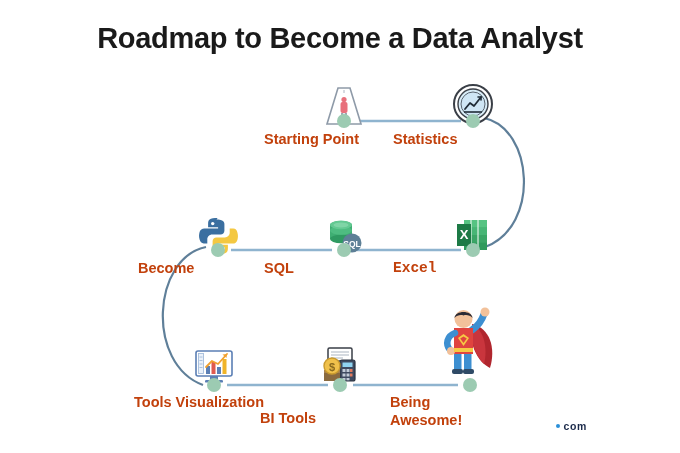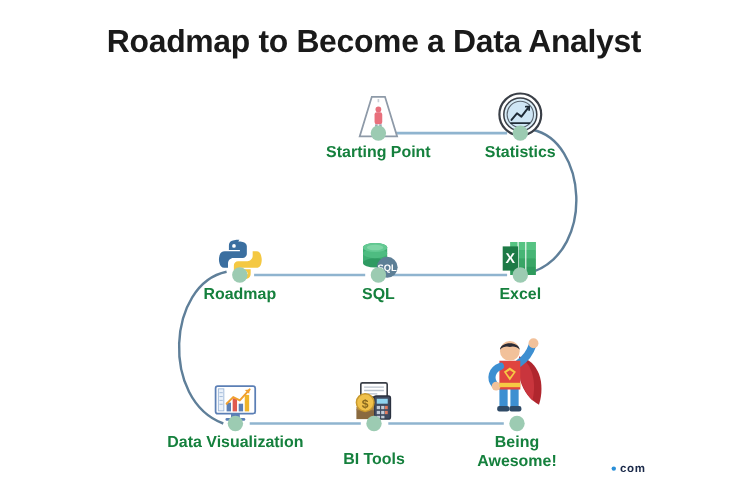--- a/index.html
+++ b/index.html
@@ -69,24 +69,24 @@
     width: 14px;
     height: 14px;
     border-radius: 50%;
     background: #9ccbb2;
   }
   .node-label {
     position: absolute;
     left: 50%;
     transform: translateX(-50%);
     width: 160px;
-    text-align: center;
+    text-align: left;
     font-size: 14.5px;
     font-weight: bold;
-    color: #15803d;
+    color: #c2410c;
     line-height: 1.22;
     white-space: pre-line;
     font-family: "Liberation Sans", sans-serif;
   }
 
   
   .logo {
     position: absolute;
     right: 22px;
     bottom: 22px;
@@ -176,21 +176,21 @@
   <div class="node" style="left:218px; top:203px;">
     <div class="node-icon" style="top:0;">
       <svg width="42" height="42" viewBox="0 0 42 42">
         <path d="M20.6 3c-3.6 0-6.6.4-8 1.6-1.2 1-1.5 2.3-1.5 4.2v3.4h10v1.3H7.3c-2.2 0-4.1 1.2-4.7 3.6-.7 2.8-.8 4.6 0 7.5.6 2.3 1.9 3.9 4.1 3.9h3.6v-4.3c0-2.5 2.2-4.7 4.8-4.7h8.5c2.1 0 3.8-1.7 3.8-3.8V8.8c0-2-1.7-3.5-3.8-3.9-1.3-.2-2.7-.3-4-.3z" fill="#3b6fa0"></path>
         <circle cx="15.7" cy="8.6" r="1.7" fill="#ffffff"></circle>
         <path d="M21.4 39c3.6 0 6.6-.4 8-1.6 1.2-1 1.5-2.3 1.5-4.2v-3.4h-10v-1.3h14.8c2.2 0 4.1-1.2 4.7-3.6.7-2.8.8-4.6 0-7.5-.6-2.3-1.9-3.9-4.1-3.9h-3.6v4.3c0 2.5-2.2 4.7-4.8 4.7h-8.5c-2.1 0-3.8 1.7-3.8 3.8v7.9c0 2 1.7 3.5 3.8 3.9 1.3.2 2.7.3 4 .3z" fill="#f4c842"></path>
         <circle cx="26.3" cy="33.4" r="1.7" fill="#ffffff"></circle>
       </svg>
     </div>
     <div class="node-dot" style="top:40px;"></div>
-    <div class="node-label" style="top:57px;">Roadmap</div>
+    <div class="node-label" style="top:57px;">Become</div>
   </div>
 
   <div class="node" style="left:344px; top:203px;">
     <div class="node-icon" style="top:0;">
       <svg width="42" height="42" viewBox="0 0 42 42">
         <g>
           <ellipse cx="18" cy="10" rx="11" ry="4.2" fill="#3fae73"></ellipse>
           <rect x="7" y="10" width="22" height="14" fill="#3fae73"></rect>
           <ellipse cx="18" cy="24" rx="11" ry="4.2" fill="#2f9a62"></ellipse>
           <ellipse cx="18" cy="15.5" rx="11" ry="4.2" fill="#4fbd82" opacity="0.95"></ellipse>
@@ -213,21 +213,21 @@
         <rect x="12" y="12.5" width="23" height="7.5" fill="#47b575"></rect>
         <rect x="12" y="20" width="23" height="7.5" fill="#3aa566"></rect>
         <rect x="12" y="27.5" width="23" height="7.5" fill="#2f9a5c"></rect>
         <line x1="19" y1="5" x2="19" y2="35" stroke="#ffffff" stroke-width="1"></line>
         <line x1="26" y1="5" x2="26" y2="35" stroke="#ffffff" stroke-width="1"></line>
         <rect x="5" y="9" width="14" height="22" fill="#1d7a46"></rect>
         <text x="12" y="24" text-anchor="middle" font-family="Liberation Sans, sans-serif" font-size="13" font-weight="bold" fill="#ffffff">X</text>
       </svg>
     </div>
     <div class="node-dot" style="top:40px;"></div>
-    <div class="node-label" style="top:57px;">Excel</div>
+    <div class="node-label" style="top:57px;font-family:Liberation Mono, monospace;">Excel</div>
   </div>
 
   <div class="node" style="left:214px; top:334px;">
     <div class="node-icon" style="top:0;">
       <svg width="46" height="42" viewBox="0 0 46 42">
         <rect x="5" y="5" width="36" height="25" rx="2" fill="#ffffff" stroke="#5b7fb5" stroke-width="1.6"></rect>
         <rect x="7.5" y="7.5" width="5" height="20" fill="#eaf1fa" stroke="#9bb5d6" stroke-width="0.8"></rect>
         <line x1="8.5" y1="11" x2="11.5" y2="11" stroke="#9bb5d6" stroke-width="0.8"></line>
         <line x1="8.5" y1="14.5" x2="11.5" y2="14.5" stroke="#9bb5d6" stroke-width="0.8"></line>
         <line x1="8.5" y1="18" x2="11.5" y2="18" stroke="#9bb5d6" stroke-width="0.8"></line>
@@ -236,21 +236,21 @@
         <rect x="20.5" y="16" width="4" height="12" fill="#e05a4f"></rect>
         <rect x="26" y="21" width="4" height="7" fill="#5b7fb5"></rect>
         <rect x="31.5" y="13" width="4" height="15" fill="#f0b429"></rect>
         <polyline points="15,21 21,15 27,18 36,8" fill="none" stroke="#f0a030" stroke-width="1.8" stroke-linejoin="round" stroke-linecap="round"></polyline>
         <polygon points="36,8 31.5,8.5 35.5,12" fill="#f0a030"></polygon>
         <rect x="19" y="30" width="8" height="4" fill="#5b7fb5"></rect>
         <rect x="14" y="34" width="18" height="2.6" rx="1.2" fill="#5b7fb5"></rect>
       </svg>
     </div>
     <div class="node-dot" style="top:44px;"></div>
-    <div class="node-label" style="top:60px;">Data Visualization</div>
+    <div class="node-label" style="top:60px;">Tools Visualization</div>
   </div>
 
   <div class="node" style="left:340px; top:334px;">
     <div class="node-icon" style="top:0;">
       <svg width="44" height="44" viewBox="0 0 44 44">
         <rect x="10" y="4" width="24" height="13" rx="1.5" fill="#ffffff" stroke="#3a3f47" stroke-width="1.5"></rect>
         <line x1="13" y1="8" x2="31" y2="8" stroke="#b9c2cc" stroke-width="1.2"></line>
         <line x1="13" y1="11" x2="31" y2="11" stroke="#b9c2cc" stroke-width="1.2"></line>
         <line x1="13" y1="14" x2="25" y2="14" stroke="#b9c2cc" stroke-width="1.2"></line>
         <rect x="22" y="16" width="15" height="21" rx="2" fill="#3e4a60" stroke="#2b3240" stroke-width="1.2"></rect>

